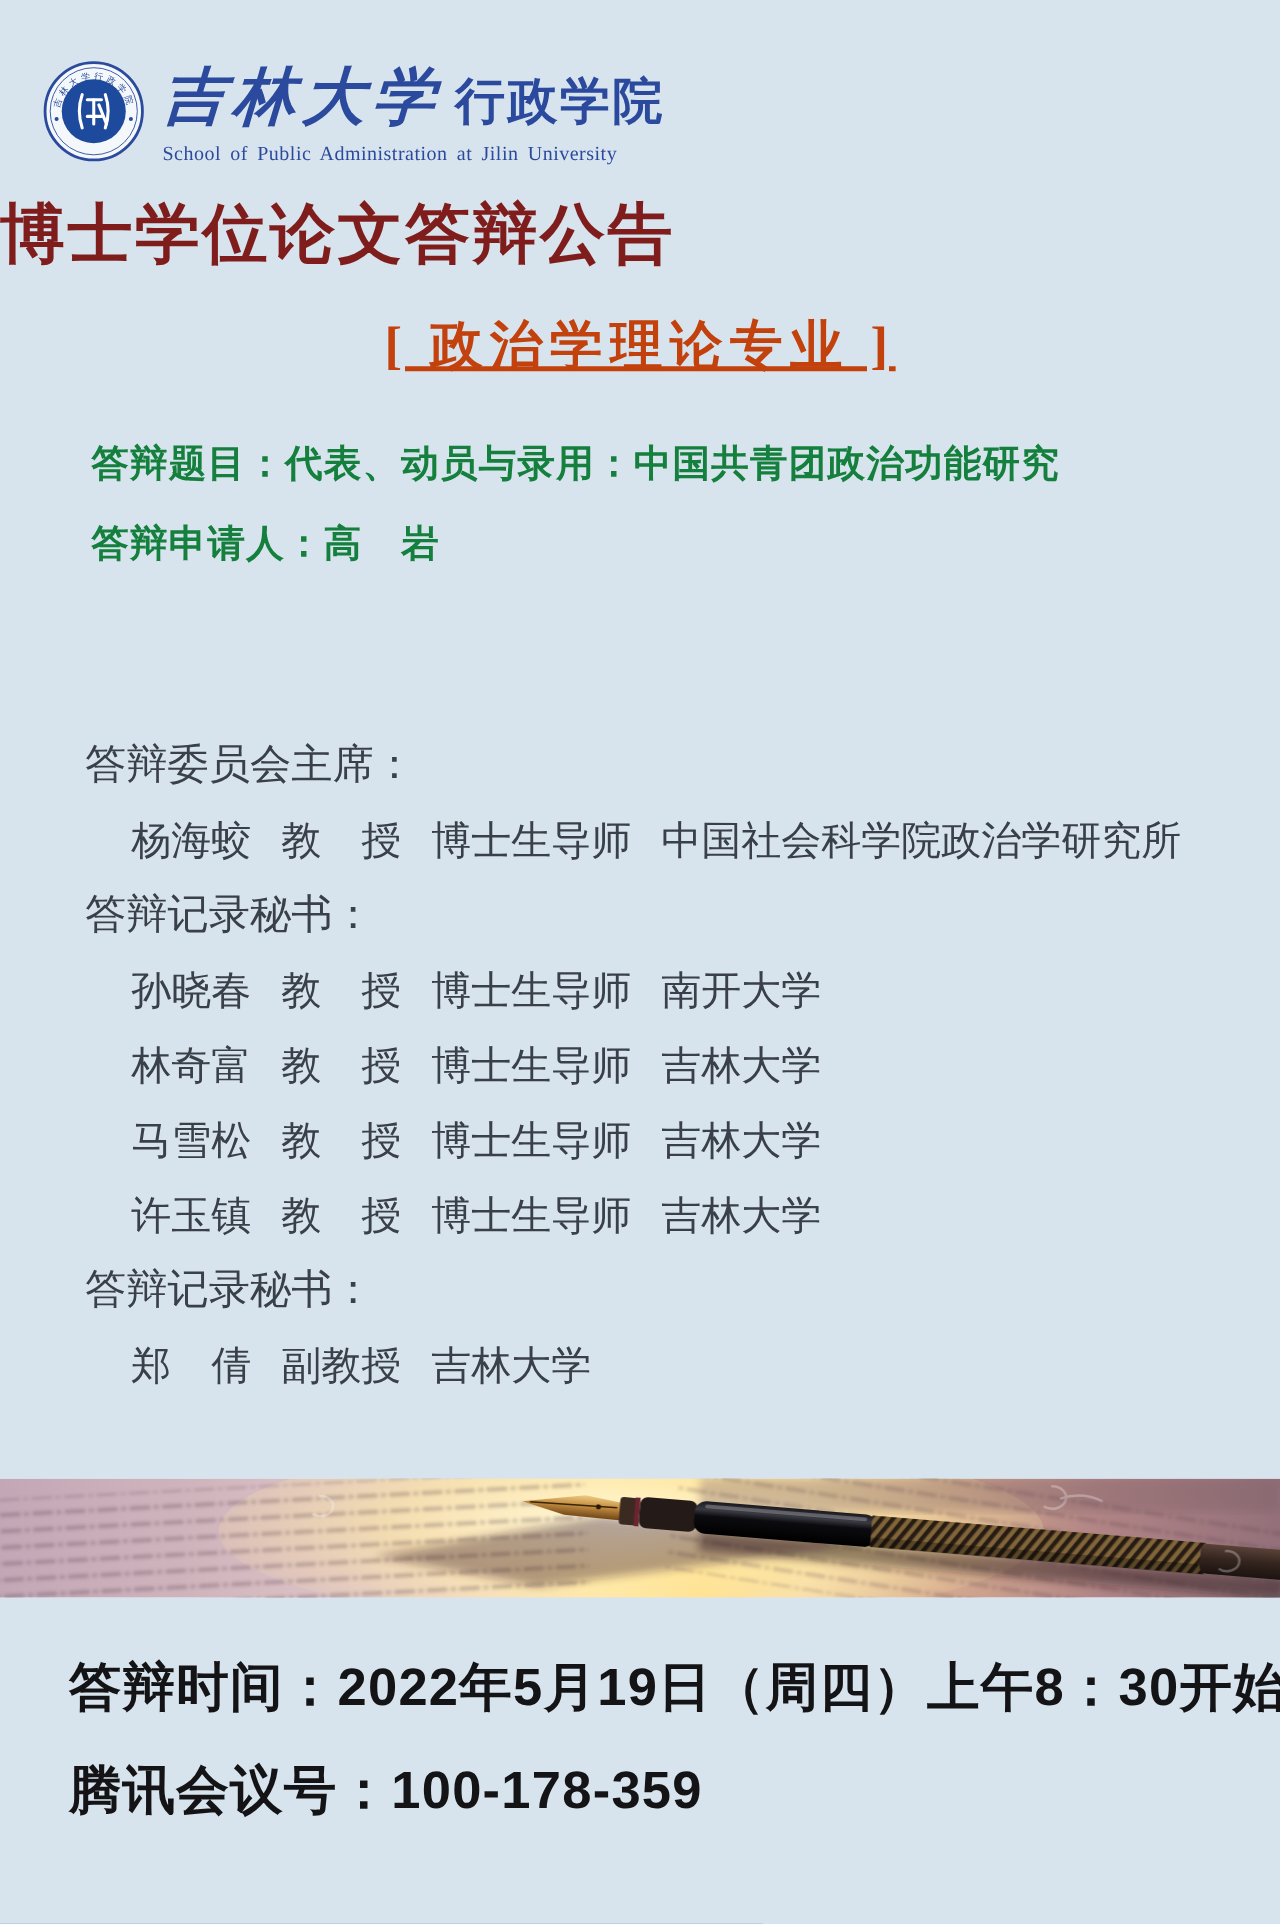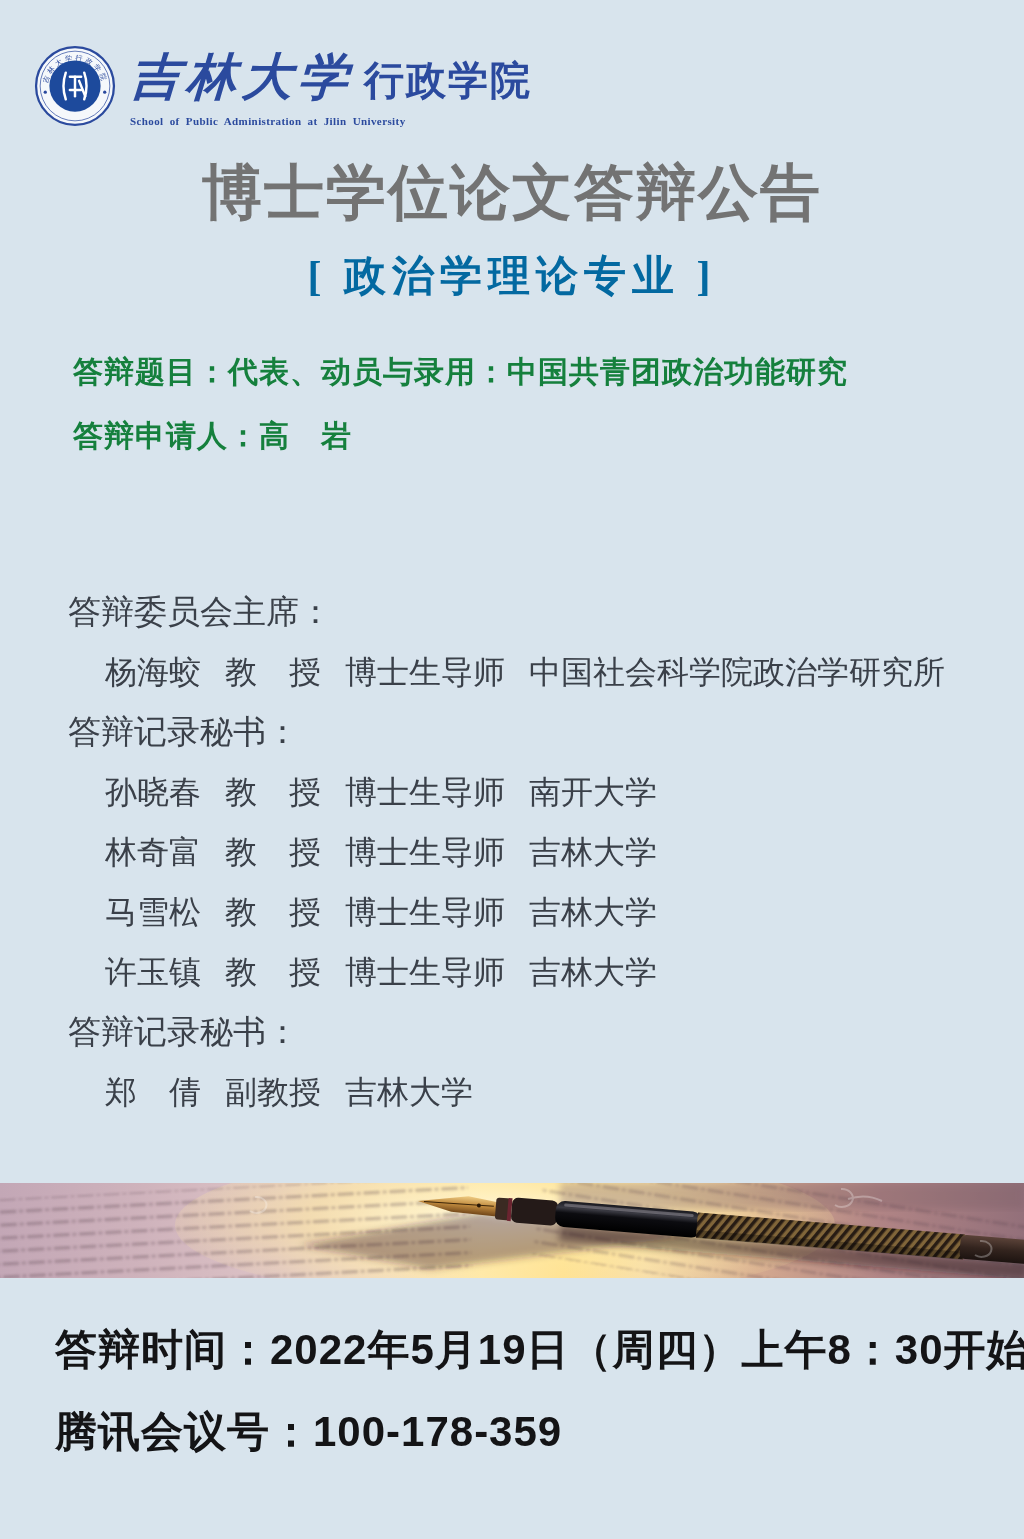--- a/index.html
+++ b/index.html
@@ -9,28 +9,28 @@
     background:#d8e4ed; overflow:hidden;
     font-family:"Liberation Sans", sans-serif;
   }
   
   .header{position:absolute; top:44px; left:34px; display:flex; align-items:center; gap:14px;}
   .seal{width:82px; height:82px; flex:0 0 auto;}
   .org{display:flex; flex-direction:column;}
   .org-cn{display:flex; align-items:baseline; gap:10px; color:#2b4a9e; white-space:pre;}
   .org-cn .calli{font-family:"Liberation Serif", serif; font-weight:900; font-size:50px; letter-spacing:6px; font-style:italic; transform:skewX(-3deg);}
   .org-cn .dept{font-family:"Liberation Serif", serif; font-weight:600; font-size:40px; letter-spacing:2px;text-align:center;}
-  .org-en{font-family:"Liberation Serif", serif; font-weight:700; font-size:11px; color:#2b4a9e; letter-spacing:0.4px; word-spacing:3px; margin-top:4px;}
-  
-  .title{position:absolute; top:156px; left:0; width:100%; text-align:center;
-    font-family:"Liberation Serif", serif; font-weight:900; font-size:60px; line-height:1.25;
-    color:#737373; letter-spacing:2px; white-space:pre;}
+  .org-en{font-family:"Liberation Serif", serif; font-weight:400; font-size:16px; color:#2b4a9e; letter-spacing:0.4px; word-spacing:3px; margin-top:4px;}
+  
+  .title{position:absolute; top:156px; left:0; width:100%; text-align:left;
+    font-family:"Liberation Serif", serif; font-weight:900; font-size:52px; line-height:1.25;
+    color:#7f1d1d; letter-spacing:2px; white-space:pre;}
   .subtitle{position:absolute; top:248px; left:0; width:100%; text-align:center;
     font-family:"Liberation Serif", serif; font-weight:900; font-size:42px;
-    color:#0369a1; letter-spacing:6px; white-space:pre;}
+    color:#c2410c; letter-spacing:6px; white-space:pre;text-decoration:underline;}
   
   .info{position:absolute; top:350px; left:73px; right:30px;}
   .info .row{font-weight:700; font-size:30px; line-height:44px; margin-bottom:20px;
     color:#15803d; white-space:pre; letter-spacing:1px;}
   
   .committee{position:absolute; top:592px; left:68px; right:20px;
     font-family:"Liberation Serif", serif; color:#3a4049;}
   .khead{font-size:33px; line-height:40px; margin-bottom:20px; white-space:pre;}
   .krow{display:flex; column-gap:24px; font-size:32px; line-height:40px;
     margin-bottom:20px; margin-left:37px; white-space:pre;text-align:right;}

